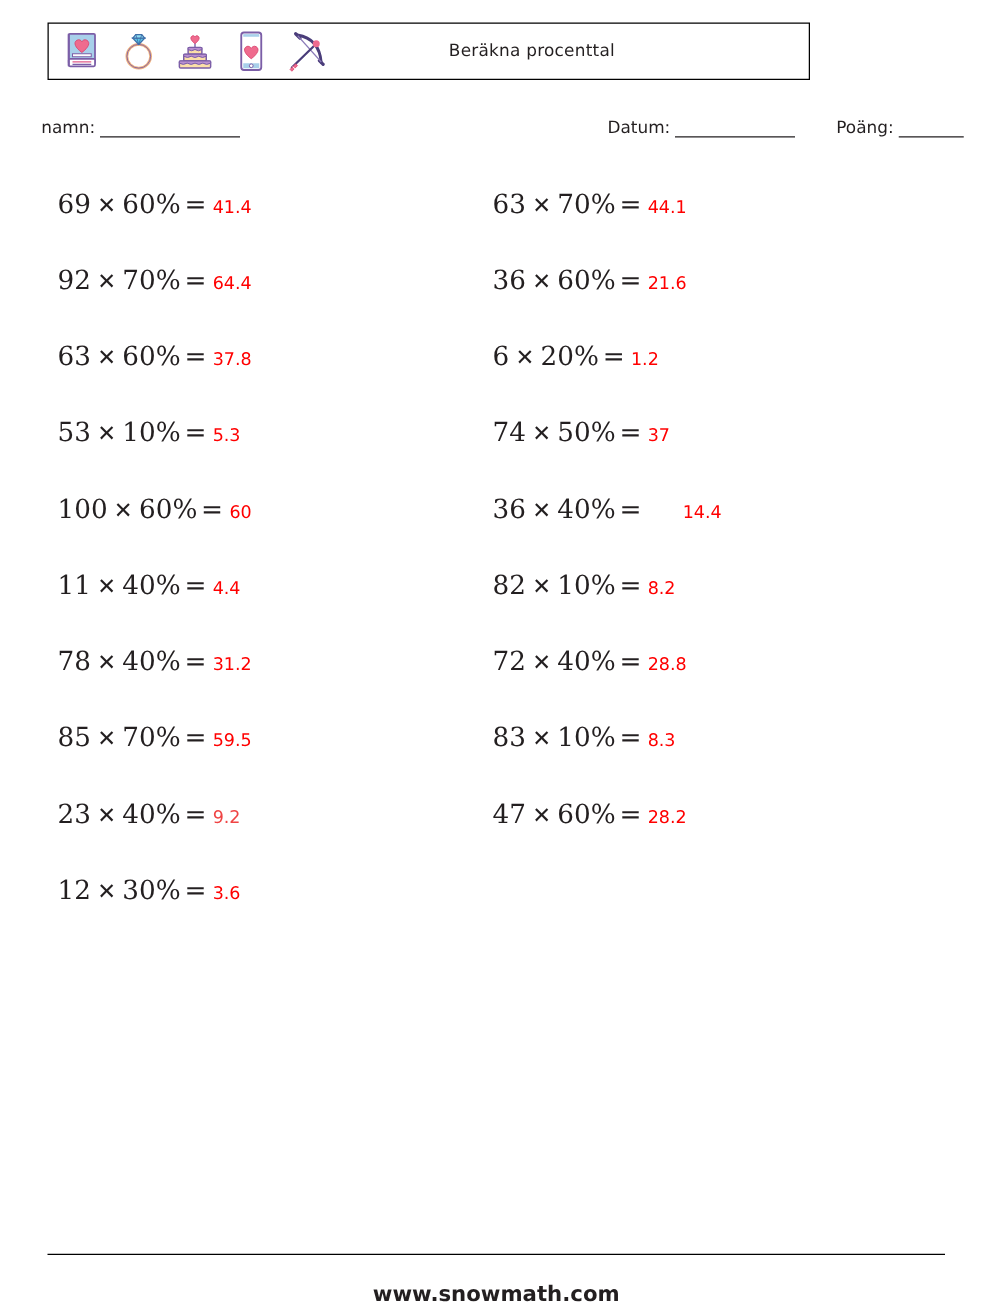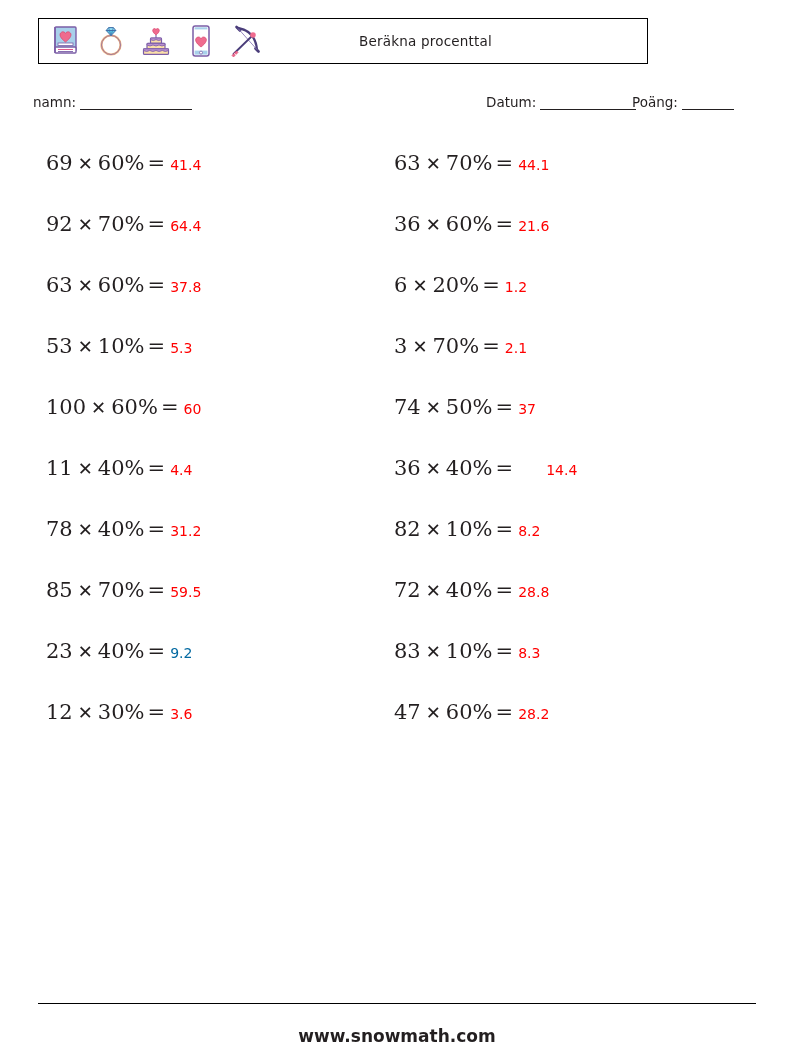--- a/index.html
+++ b/index.html
@@ -79,21 +79,21 @@
     vertical-align: bottom;
     margin-left: 4px;
     height: 13px;
   }
   .bl-name  { width: 112px; }
   .bl-date  { width: 96px; }
   .bl-score { width: 52px; }
 
   #meta-name  { left: 33px;  top: 0; }
   #meta-date  { left: 486px; top: 0; }
-  #meta-score { left: 632px; top: 0; }
+  #meta-score { left: 669px; top: 0; }
 
   
   .problems {
     position: absolute;
     left: 0;
     top: 140px;
     width: 794px;
   }
   .col {
     position: absolute;
@@ -228,28 +228,27 @@
   <div class="problems">
     <div class="col col-left" id="col-left">
         <div class="prob"><span>69</span><span class="op">✕</span><span class="pct">60</span><span class="pct">%</span><span class="eq">=</span><span class="ans" style="color: rgb(255, 0, 0);">41.4</span></div>
         <div class="prob"><span>92</span><span class="op">✕</span><span class="pct">70</span><span class="pct">%</span><span class="eq">=</span><span class="ans" style="color: rgb(255, 0, 0); margin-top: 48px;">64.4</span></div>
         <div class="prob"><span>63</span><span class="op">✕</span><span class="pct">60</span><span class="pct">%</span><span class="eq">=</span><span class="ans" style="color: rgb(255, 0, 0);">37.8</span></div>
         <div class="prob"><span>53</span><span class="op">✕</span><span class="pct">10</span><span class="pct">%</span><span class="eq">=</span><span class="ans" style="color: rgb(255, 0, 0);">5.3</span></div>
         <div class="prob"><span>100</span><span class="op">✕</span><span class="pct">60</span><span class="pct">%</span><span class="eq">=</span><span class="ans" style="color: rgb(255, 0, 0);">60</span></div>
         <div class="prob"><span>11</span><span class="op">✕</span><span class="pct">40</span><span class="pct">%</span><span class="eq">=</span><span class="ans" style="color: rgb(255, 0, 0);">4.4</span></div>
         <div class="prob"><span>78</span><span class="op">✕</span><span class="pct">40</span><span class="pct">%</span><span class="eq">=</span><span class="ans" style="color: rgb(255, 0, 0);">31.2</span></div>
         <div class="prob"><span>85</span><span class="op">✕</span><span class="pct">70</span><span class="pct">%</span><span class="eq">=</span><span class="ans" style="color: rgb(255, 0, 0);">59.5</span></div>
-        <div class="prob"><span>23</span><span class="op">✕</span><span class="pct">40</span><span class="pct">%</span><span class="eq">=</span><span class="ans" style="color: #0369a1;">9.2</span></div>
+        <div class="prob"><span>23</span><span class="op">✕</span><span class="pct">40</span><span class="pct">%</span><span class="eq">=</span><span class="ans" style="color: #ef4444;">9.2</span></div>
         <div class="prob"><span>12</span><span class="op">✕</span><span class="pct">30</span><span class="pct">%</span><span class="eq">=</span><span class="ans" style="color: rgb(255, 0, 0);">3.6</span></div>
       </div>
     <div class="col col-right" id="col-right">
         <div class="prob"><span>63</span><span class="op">✕</span><span class="pct">70</span><span class="pct">%</span><span class="eq">=</span><span class="ans" style="color: rgb(255, 0, 0);">44.1</span></div>
         <div class="prob"><span>36</span><span class="op">✕</span><span class="pct">60</span><span class="pct">%</span><span class="eq">=</span><span class="ans" style="color: rgb(255, 0, 0);">21.6</span></div>
         <div class="prob"><span>6</span><span class="op">✕</span><span class="pct">20</span><span class="pct">%</span><span class="eq">=</span><span class="ans" style="color: rgb(255, 0, 0);">1.2</span></div>
-        <div class="prob"><span>3</span><span class="op">✕</span><span class="pct">70</span><span class="pct">%</span><span class="eq">=</span><span class="ans" style="color: rgb(255, 0, 0);">2.1</span></div>
         <div class="prob"><span>74</span><span class="op">✕</span><span class="pct">50</span><span class="pct">%</span><span class="eq">=</span><span class="ans" style="color: rgb(255, 0, 0);">37</span></div>
         <div class="prob"><span>36</span><span class="op">✕</span><span class="pct">40</span><span class="pct">%</span><span class="eq">=</span><span class="ans" style="color: rgb(255, 0, 0); margin-left: 28px;">14.4</span></div>
         <div class="prob"><span>82</span><span class="op">✕</span><span class="pct">10</span><span class="pct">%</span><span class="eq">=</span><span class="ans" style="color: rgb(255, 0, 0);">8.2</span></div>
         <div class="prob"><span>72</span><span class="op">✕</span><span class="pct">40</span><span class="pct">%</span><span class="eq">=</span><span class="ans" style="color: rgb(255, 0, 0);">28.8</span></div>
         <div class="prob"><span>83</span><span class="op">✕</span><span class="pct">10</span><span class="pct">%</span><span class="eq">=</span><span class="ans" style="color: rgb(255, 0, 0);">8.3</span></div>
         <div class="prob"><span>47</span><span class="op">✕</span><span class="pct">60</span><span class="pct">%</span><span class="eq">=</span><span class="ans" style="color: rgb(255, 0, 0);">28.2</span></div>
       </div>
   </div>
 
   <div class="footer-rule"></div>

